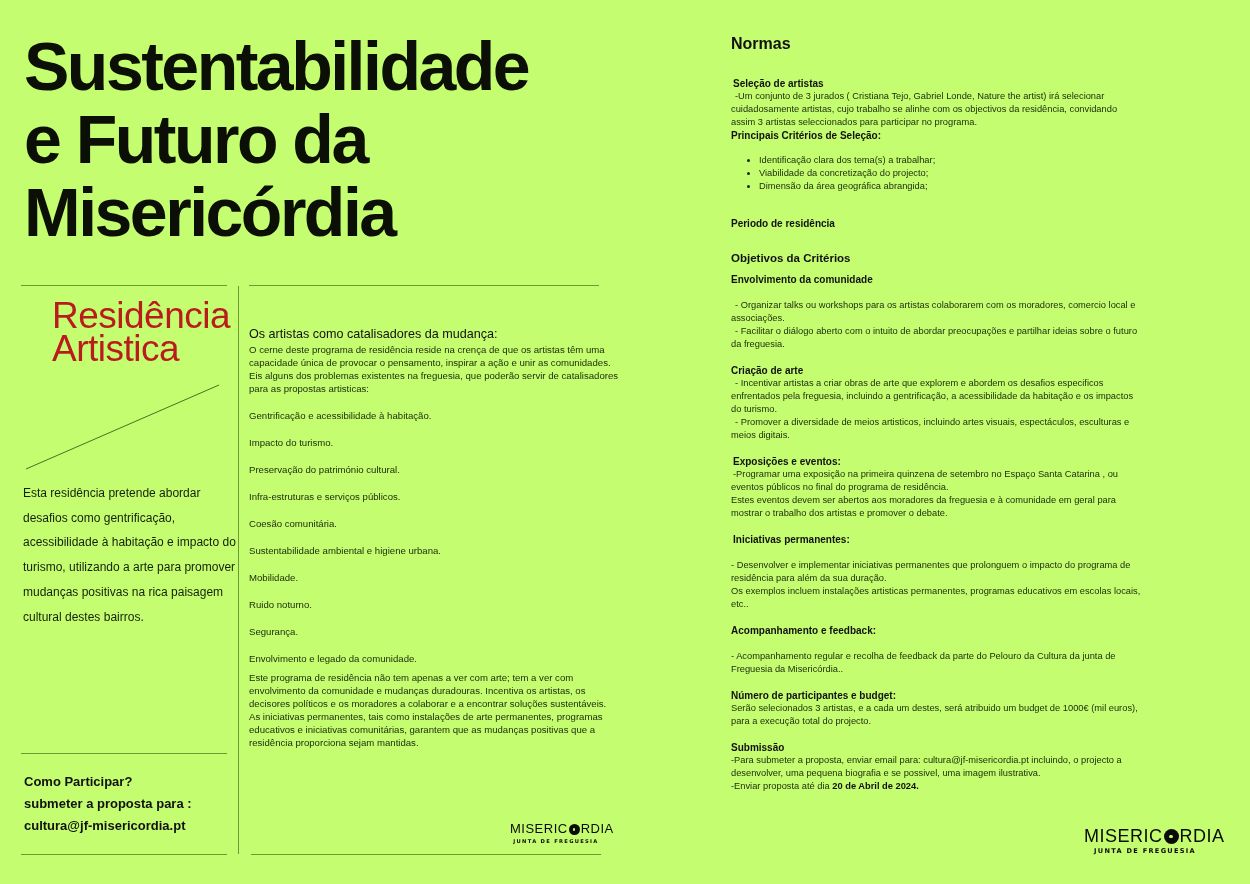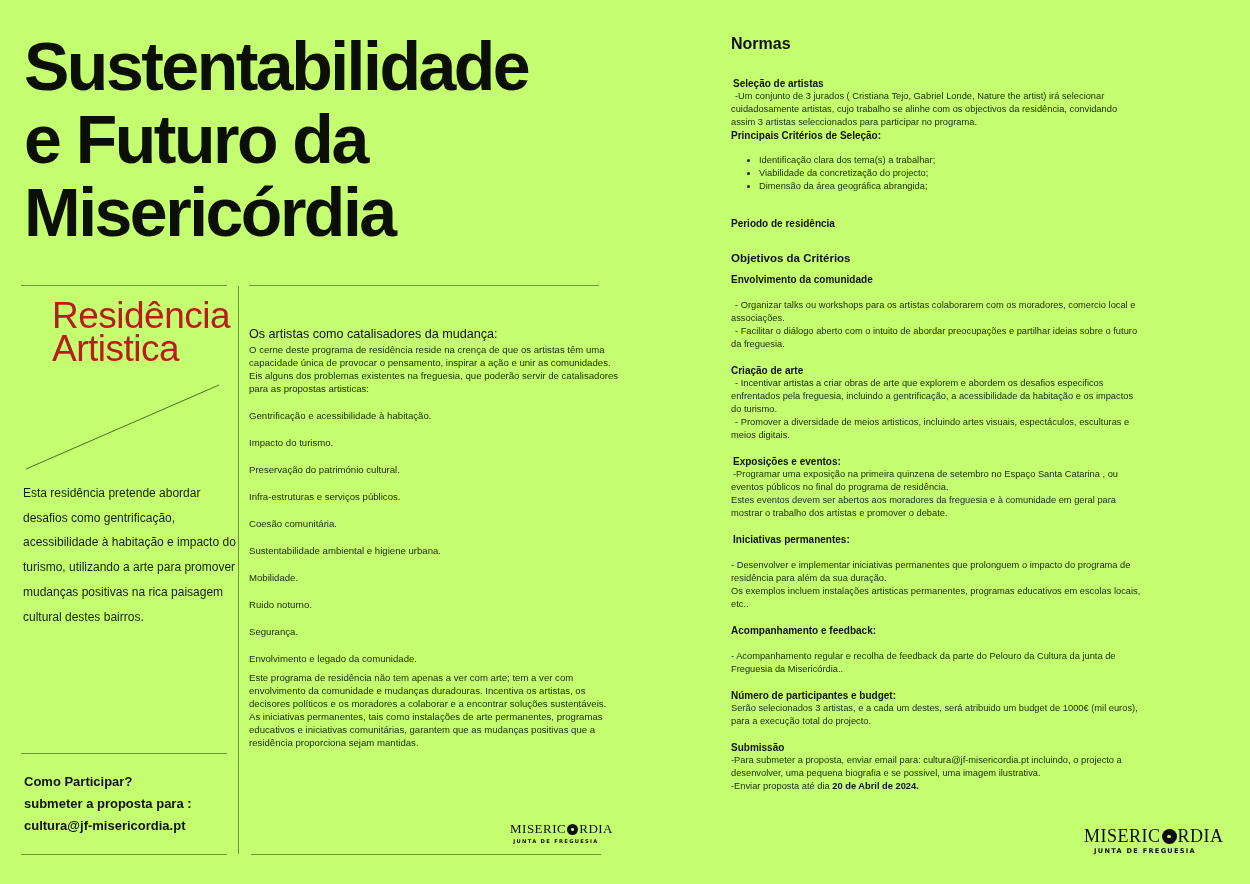--- a/index.html
+++ b/index.html
@@ -46,21 +46,21 @@
     .right .norm-title { font-size: 16px; font-weight: bold; color: #111; margin: 0; line-height: 14px; }
     .right h4 { margin: 0; font-size: 10px; font-weight: bold; color: #111; line-height: 13px; }
     .right p { margin: 0; }
     .right ul { margin: 12px; padding-left: 16px; }
     .right ul li { margin: 0; line-height: 12.8px; }
     .right .sec-title { font-size: 11.5px; font-weight: bold; color: #111; line-height: 14px; margin: 0; }
     .logo {
       position: absolute; text-align: center; color: #0b0b0b;
     }
     .logo .word {
-      font-family: Liberation Serif, serif; font-weight: normal; letter-spacing: 0.5px;
+      font-family: Liberation Sans, sans-serif; font-weight: normal; letter-spacing: 0.5px;
       display: inline-flex; align-items: flex-end;
     }
     .logo .word .dot {
       display: inline-block; border-radius: 50%; background: #0b0b0b; position: relative;
     }
     .logo .word .dot::after {
       content: ""; position: absolute; left: 38%; top: 38%; width: 24%; height: 24%; background: #c4fd6f; border-radius: 50%;
     }
     .logo .tag { font-family: "DejaVu Sans", sans-serif; font-weight: bold; letter-spacing: 1.3px; }
     .logo-small { left: 510px; top: 819px; width: 92px; }

